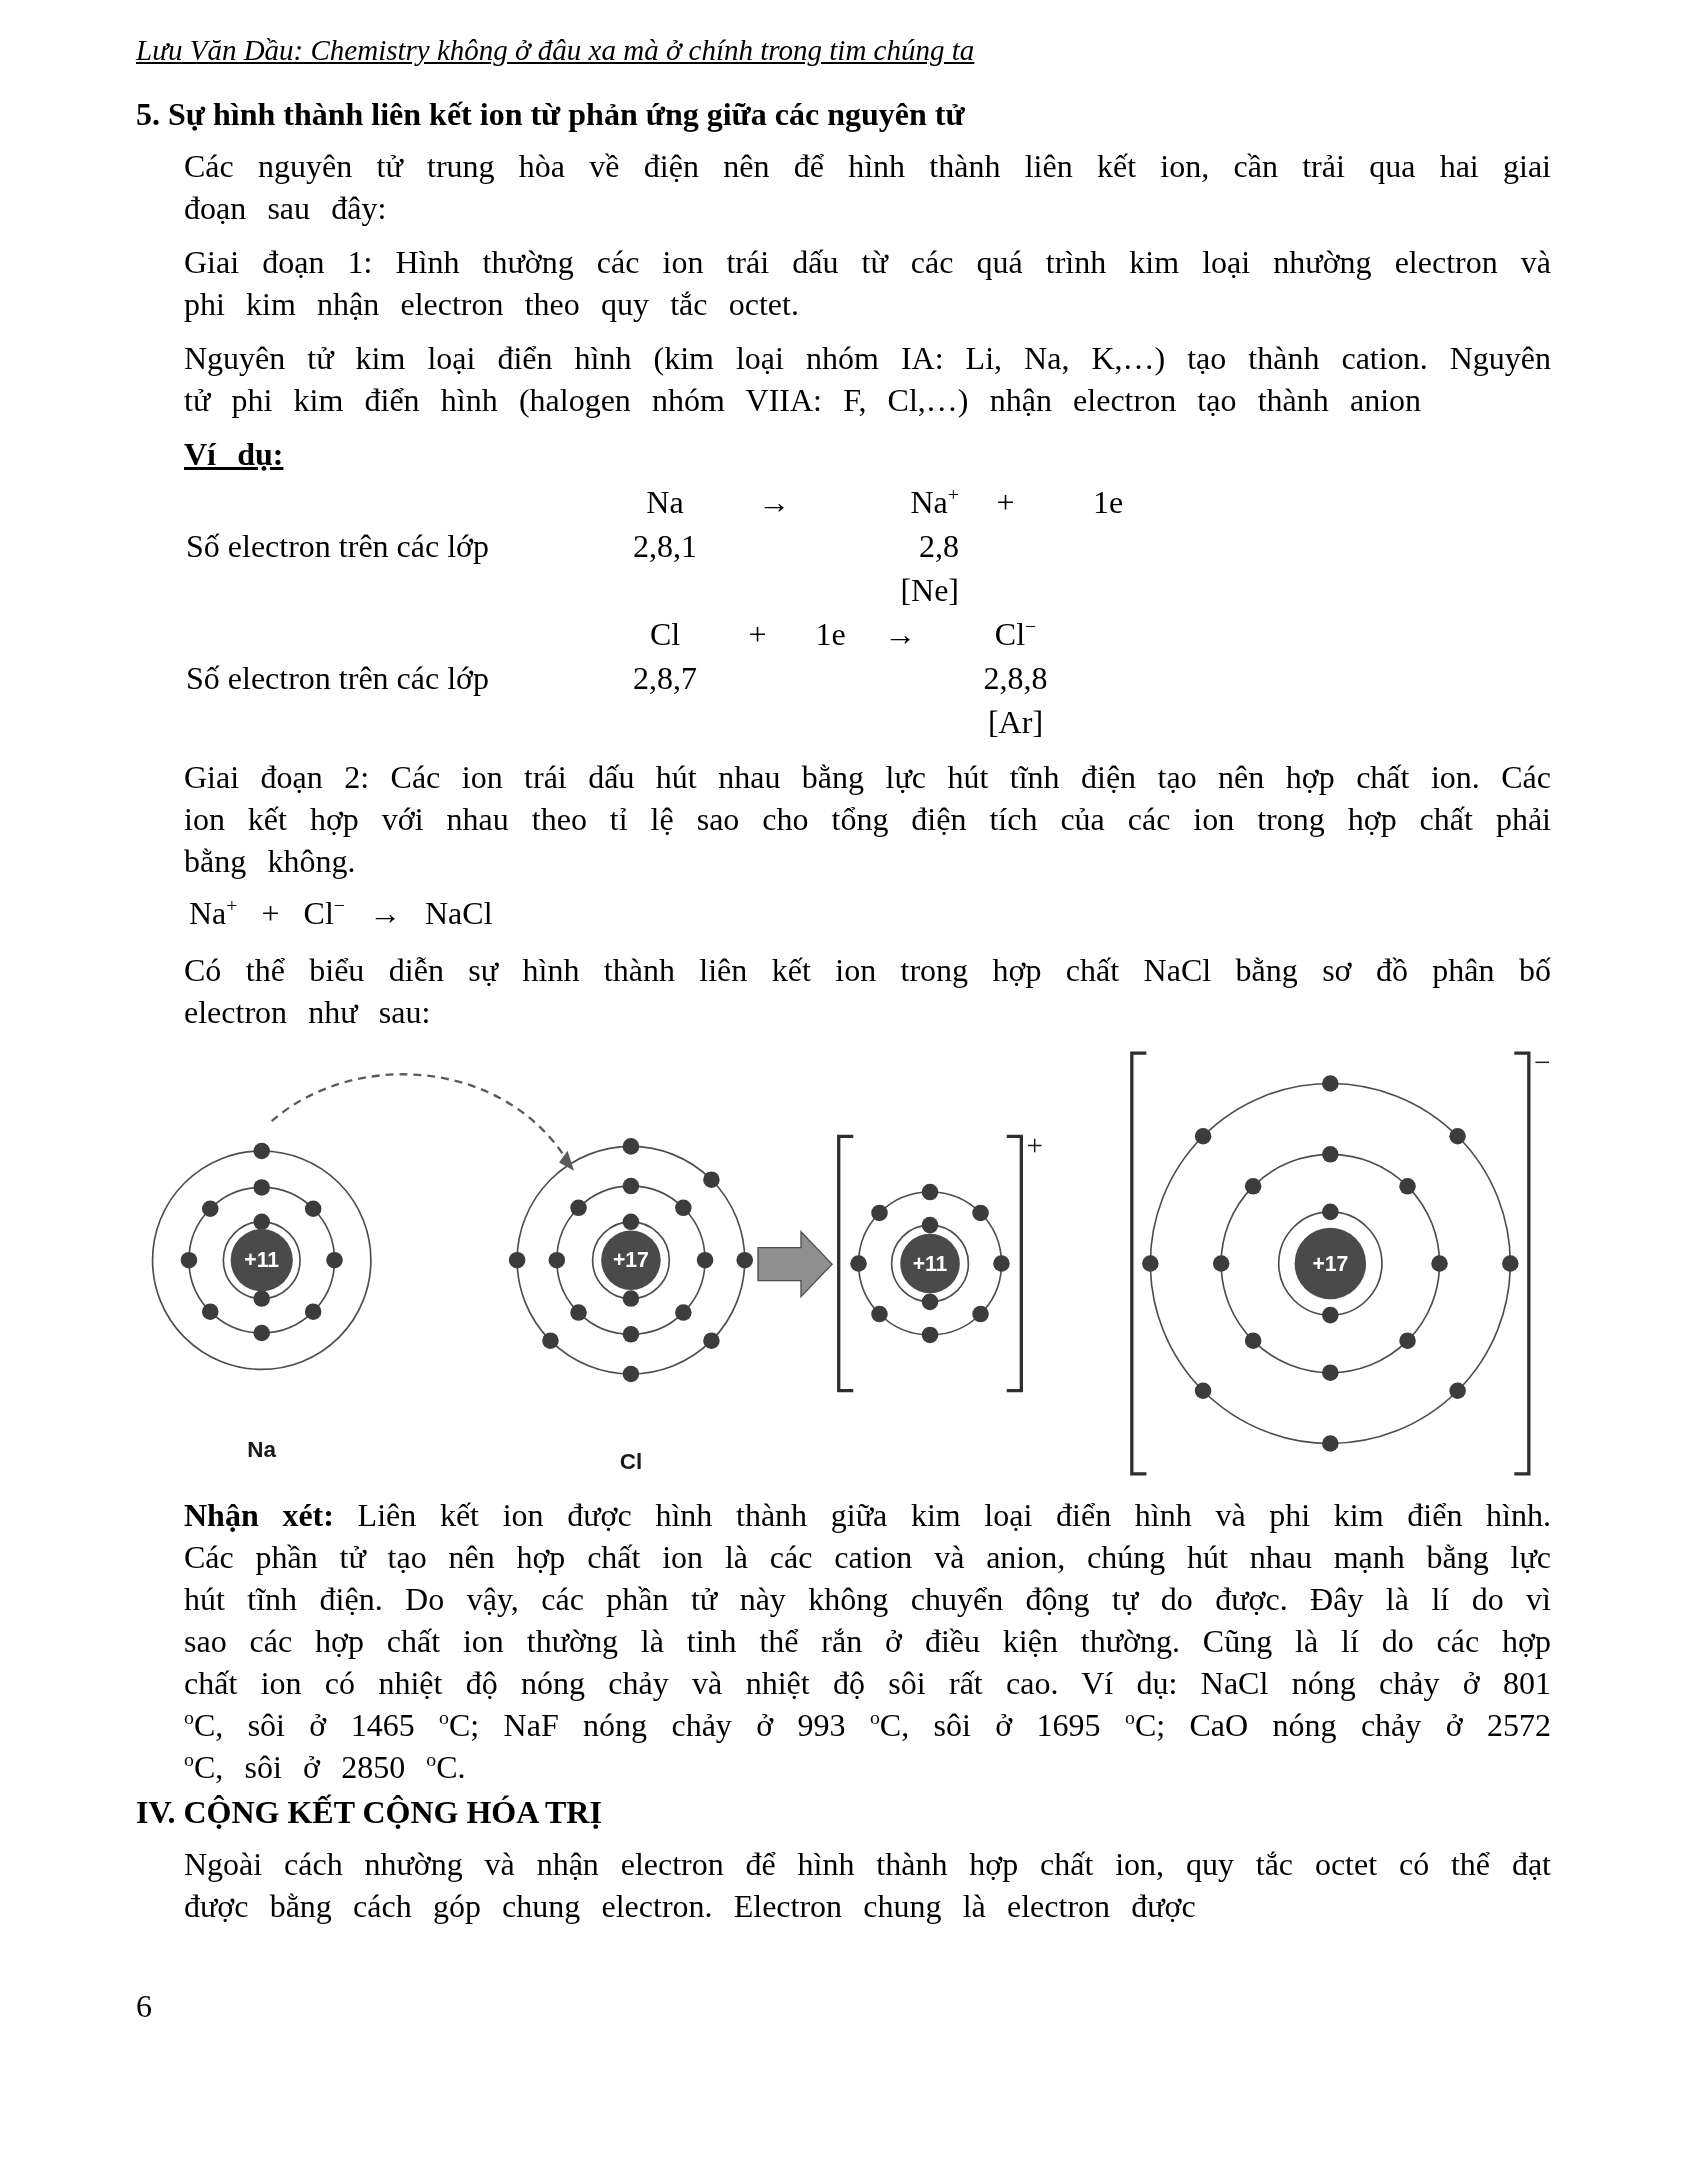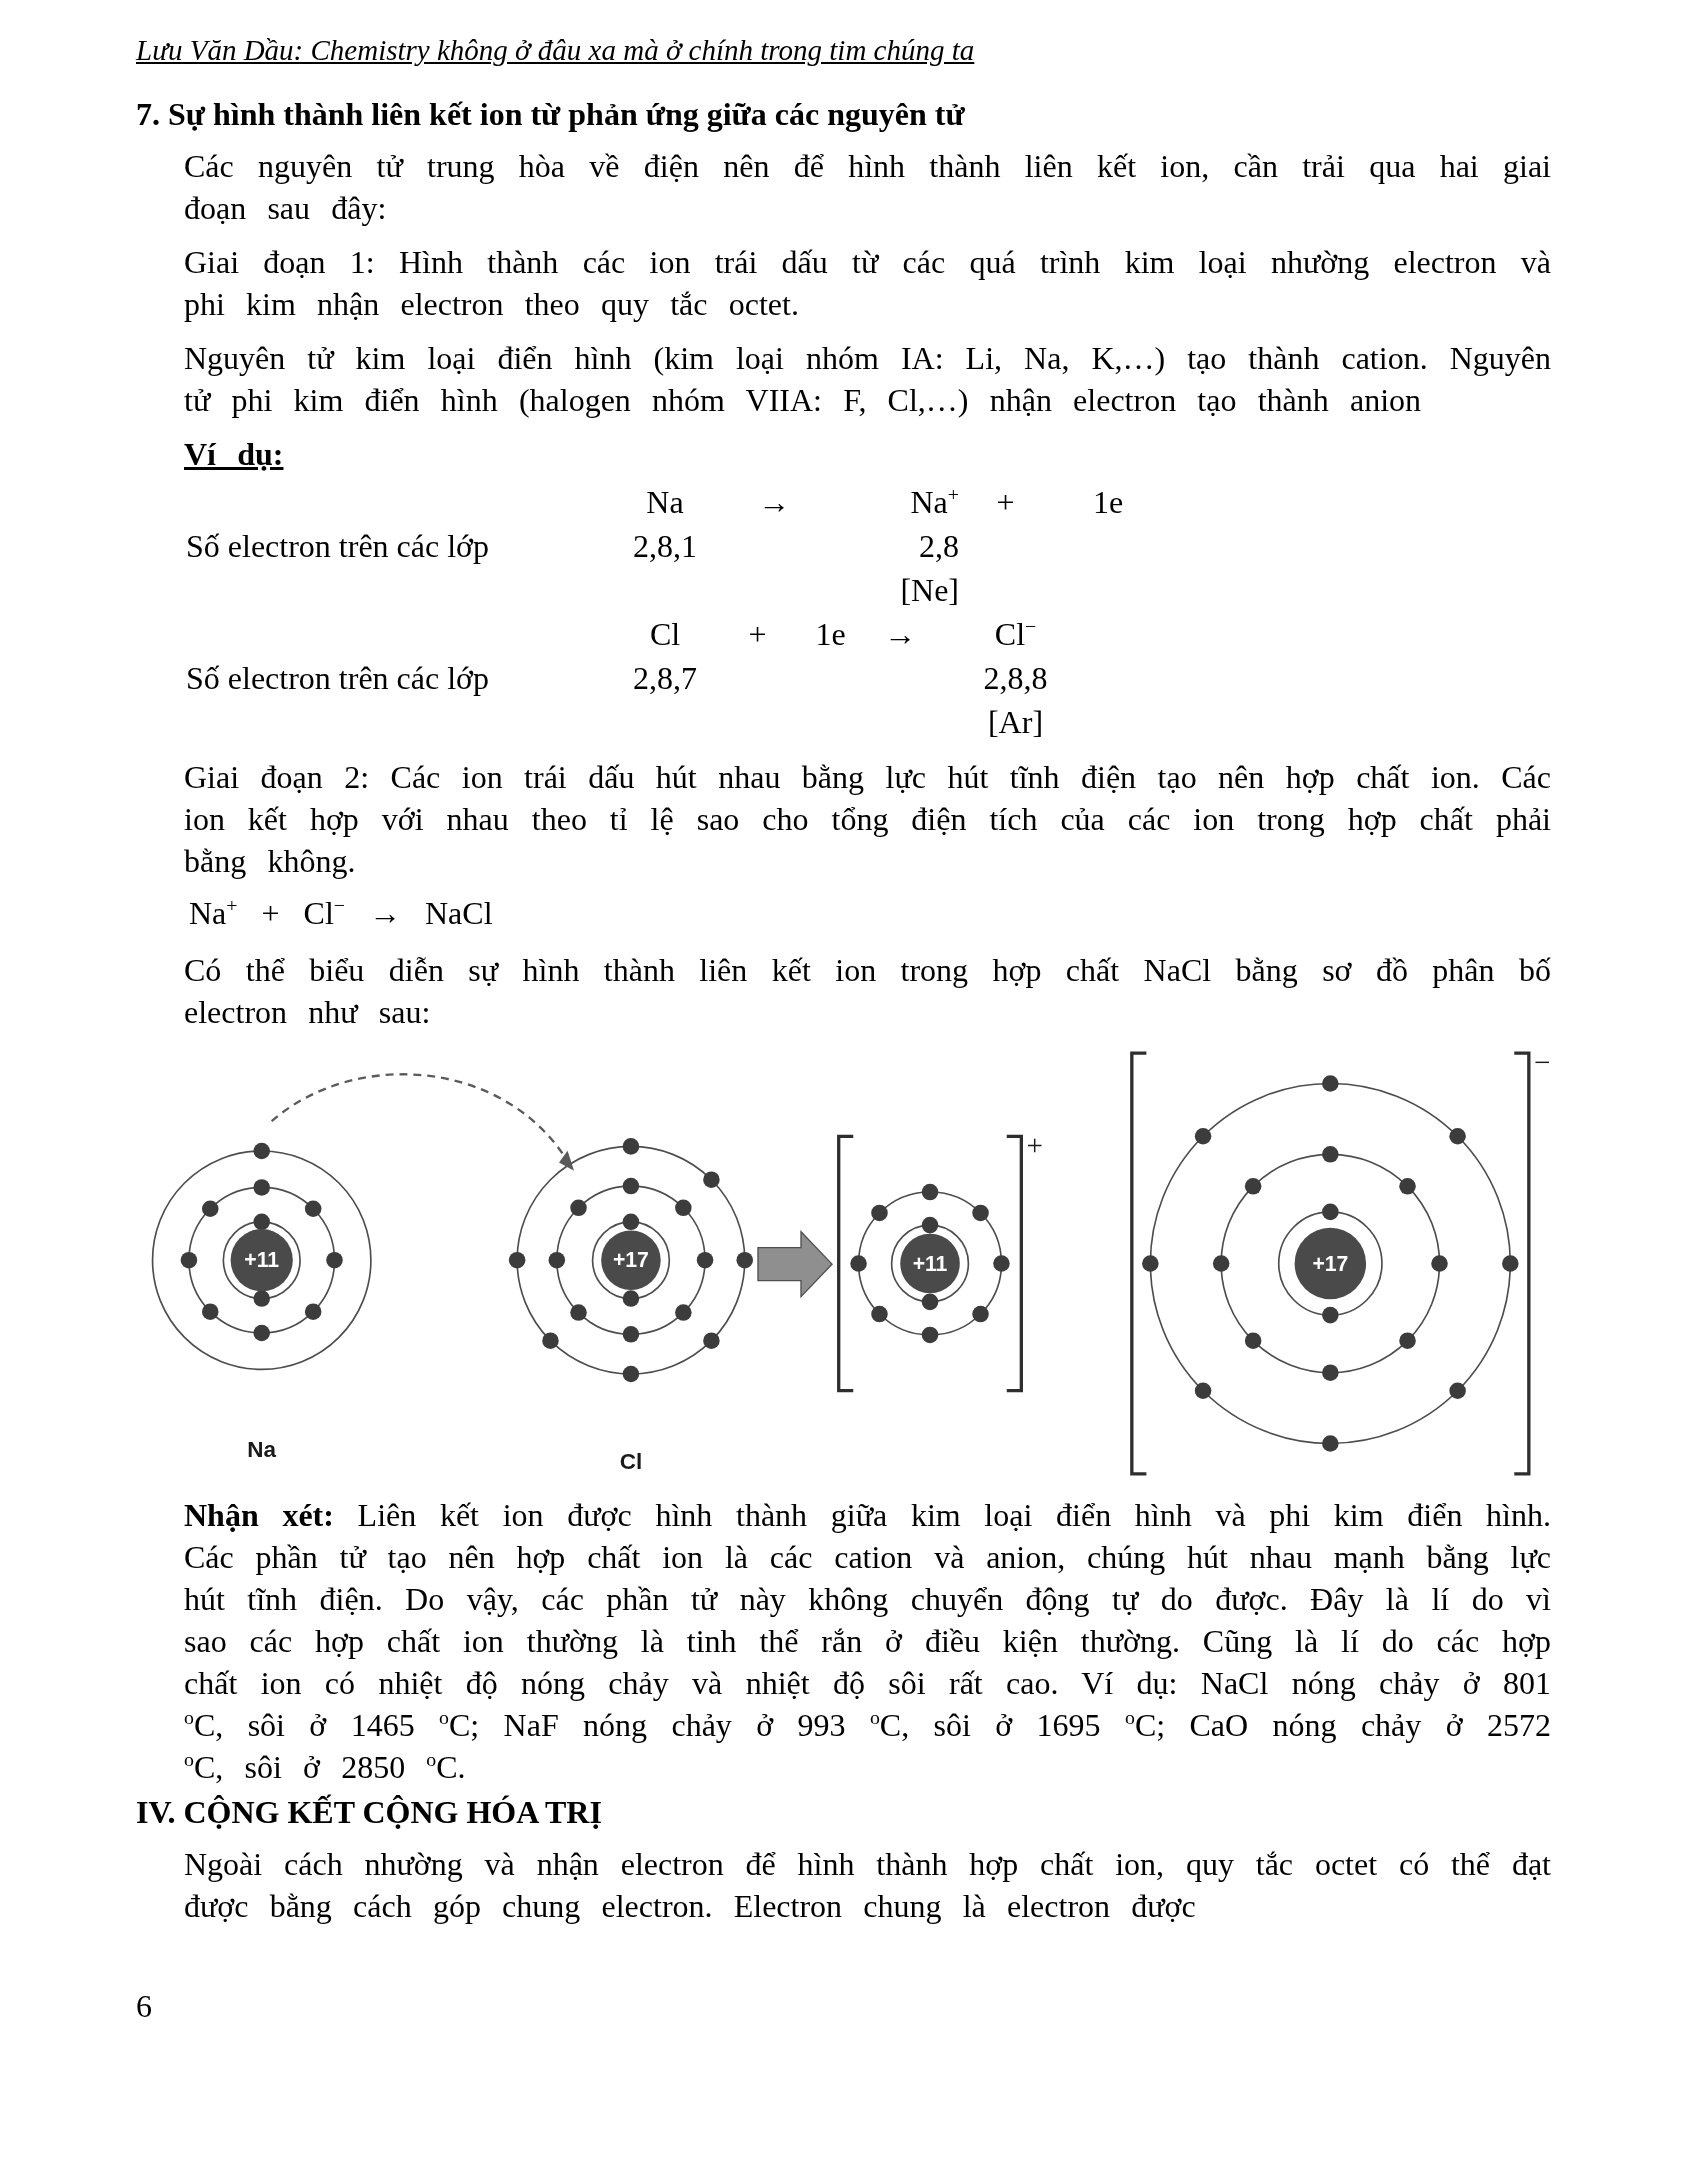--- a/index.html
+++ b/index.html
@@ -49,24 +49,24 @@
 </style>
 </head>
 <body>
 
 <div class="page">
 
   <div class="running-header">
     <span class="running-header-text">Lưu Văn Dầu: Chemistry không ở đâu xa mà ở chính trong tim chúng ta</span>
   </div>
 
-  <h2 class="section-heading">7. Sự hình thành liên kết ion từ phản ứng giữa các nguyên tử</h2>
+  <h2 class="section-heading">5. Sự hình thành liên kết ion từ phản ứng giữa các nguyên tử</h2>
 
   <p class="para">Các nguyên tử trung hòa về điện nên để hình thành liên kết ion, cần trải qua hai giai đoạn sau đây:</p>
-  <p class="para">Giai đoạn 1: Hình thành các ion trái dấu từ các quá trình kim loại nhường electron và phi kim nhận electron theo quy tắc octet.</p>
+  <p class="para">Giai đoạn 1: Hình thường các ion trái dấu từ các quá trình kim loại nhường electron và phi kim nhận electron theo quy tắc octet.</p>
   <p class="para">Nguyên tử kim loại điển hình (kim loại nhóm IA: Li, Na, K,…) tạo thành cation. Nguyên tử phi kim điển hình (halogen nhóm VIIA: F, Cl,…) nhận electron tạo thành anion</p>
   <p class="para example-label">Ví dụ:</p>
 
   <div class="eq-block">
     <div class="eq-row">
       <span class="eq-label"></span>
       <span class="cell na1">Na</span>
       <span class="cell na2">→</span>
       <span class="cell na3"><span>Na</span><sup>+</sup></span>
       <span class="cell na4">+</span>

